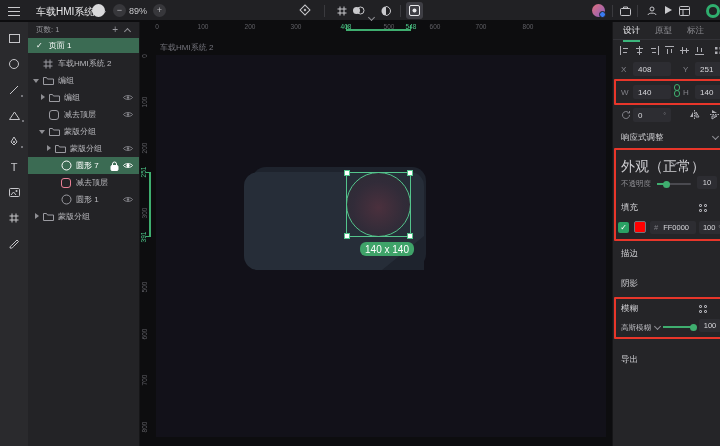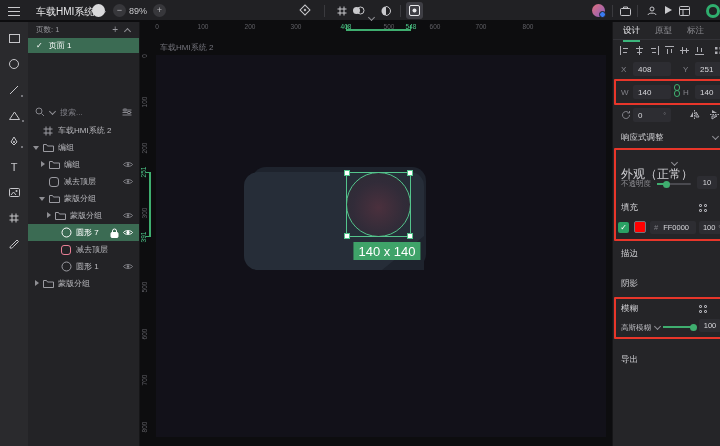--- a/index.html
+++ b/index.html
@@ -66,21 +66,21 @@
 .vsel{position:absolute;left:-8px;width:24px;height:8px;text-align:center;transform:rotate(-90deg);color:#4ec98a}
 .artboard{position:absolute;left:16px;top:33px;width:450px;height:382px;background:#121119}
 .ab-label{position:absolute;left:4px;top:-13px;font-size:8px;color:#75757d;white-space:nowrap}
 .behind-card{position:absolute;left:96px;top:112px;width:174px;height:101px;background:#1e232d;border-radius:14px}
 .card{position:absolute;left:88px;top:117px;width:180px;height:98px;background:#262d38;border-radius:14px}
 .card::after{content:"";position:absolute;right:0;bottom:0;width:42px;height:34px;background:#1e232d;clip-path:polygon(100% 0,0 100%,100% 100%)}
 .sel-circle{position:absolute;left:190px;top:117px;width:65px;height:65px;border-radius:50%;border:1px solid #54c48c;background:radial-gradient(circle at 50% 55%,rgba(205,60,80,.22),rgba(150,30,60,.10) 55%,rgba(255,0,0,.04) 78%)}
 .sel-rect{position:absolute;left:190px;top:117px;width:65px;height:65px;border:1px solid #54c48c}
 .hdl{position:absolute;width:6px;height:6px;background:#fff;border:1px solid #54c48c}
 .h-tl{left:-3px;top:-3px}.h-tr{right:-3px;top:-3px}.h-bl{left:-3px;bottom:-3px}.h-br{right:-3px;bottom:-3px}
-.size-badge{position:absolute;left:231px;top:187px;transform:translateX(-50%);background:#3fa369;color:#fff;font-size:13px;padding:1.5px 5px;border-radius:0;white-space:nowrap}
+.size-badge{position:absolute;left:231px;top:187px;transform:translateX(-50%);background:#3fa369;color:#fff;font-size:10px;padding:1.5px 5px;border-radius:6px;white-space:nowrap}
 
 .rpanel{position:absolute;left:612px;top:22px;width:108px;height:424px;background:#252528;border-left:1px solid #161618;overflow:hidden;z-index:5}
 .rpanel>*{position:absolute}
 .tabs{left:0;top:0;width:130px;height:18px;border-bottom:1px solid #323237;display:flex;align-items:center;gap:15px;padding:0 10px}
 .tab{font-size:8.5px;color:#8f8f94;position:relative}
 .tab.active{color:#ececef}
 .tab.active::after{content:"";position:absolute;left:0;right:0;bottom:-5px;height:2px;background:#3cb57c}
 .align-row{left:0;top:18px;width:120px;height:20px;display:flex;align-items:center;gap:6px;padding:0 7px}
 .plabel{position:absolute;font-size:8px;color:#83838a}
 .pval{position:absolute;height:14px;width:38px;background:#2d2d32;border-radius:2px;display:flex;align-items:center;padding:0 5px;color:#d8d8dc;font-size:8px;gap:2px}
@@ -220,33 +220,20 @@
   <div class="lpanel">
     <div class="pages-h">
       <span class="lbl">页数: 1</span>
       <span class="plus-ic">+</span>
       <span class="chv up"></span>
     </div>
     <div class="page-row">
       <span class="check">✓</span>
       <span>页面 1</span>
     </div>
-    <div class="search-row">
-      <svg width="10" height="10" viewBox="0 0 10 10">
-          <circle cx="4" cy="4" r="3" stroke="#85858b" fill="none"></circle>
-          <path d="M6.5 6.5L9 9" stroke="#85858b"></path>
-        </svg>
-      <span class="chv"></span>
-      <span class="ph">搜索...</span>
-      <svg width="10" height="9" viewBox="0 0 10 9">
-          <path d="M.5 2h9M.5 4.5h9M.5 7h9" stroke="#85858b"></path>
-          <rect x="2" y="1" width="2" height="2" fill="#232326" stroke="#85858b"></rect>
-          <rect x="6" y="3.5" width="2" height="2" fill="#232326" stroke="#85858b"></rect>
-        </svg>
-    </div>
 
     <div class="tree">
       <div class="lr d0">
         <span class="caret"></span>
         <span class="licon">
             <svg width="10" height="10" viewBox="0 0 10 10">
               <path d="M3 .5v9M7 .5v9M.5 3h9M.5 7h9" stroke="#9b9ba1" fill="none"></path>
             </svg>
           </span>
         <span class="llabel">车载HMI系统 2</span>
@@ -493,21 +480,21 @@
       <svg width="11" height="9" viewBox="0 0 11 9" style="transform:rotate(90deg)">
           <path d="M5.5 0v9" stroke="#aeaeb4" stroke-dasharray="1.5 1"></path>
           <path d="M4 2L1 7h3z" fill="#aeaeb4"></path>
           <path d="M7 2l3 5H7z" fill="none" stroke="#aeaeb4"></path>
         </svg>
       </span>
 
     <span class="shead" style="top:110px">响应式调整</span>
     <span class="chv" style="position:absolute;left:99px;top:112px"></span>
 
-    <span class="shead" style="top:144px;color:#cfcfd3;font-size:12px">外观（正常）</span>
+    <span class="shead" style="top:136px;color:#cfcfd3;font-size:14px">外观（正常）</span>
     <span class="chv" style="position:absolute;left:58px;top:138px"></span>
     <span class="smut" style="top:157px">不透明度</span>
     <span class="slider" style="left:44px;top:161px;width:34px">
         <span class="sfill" style="width:9px"></span>
         <span class="knob" style="left:6px"></span>
       </span>
     <span class="vbox" style="left:84px;top:154px;width:20px">
         <span>10</span>
       </span>
 

